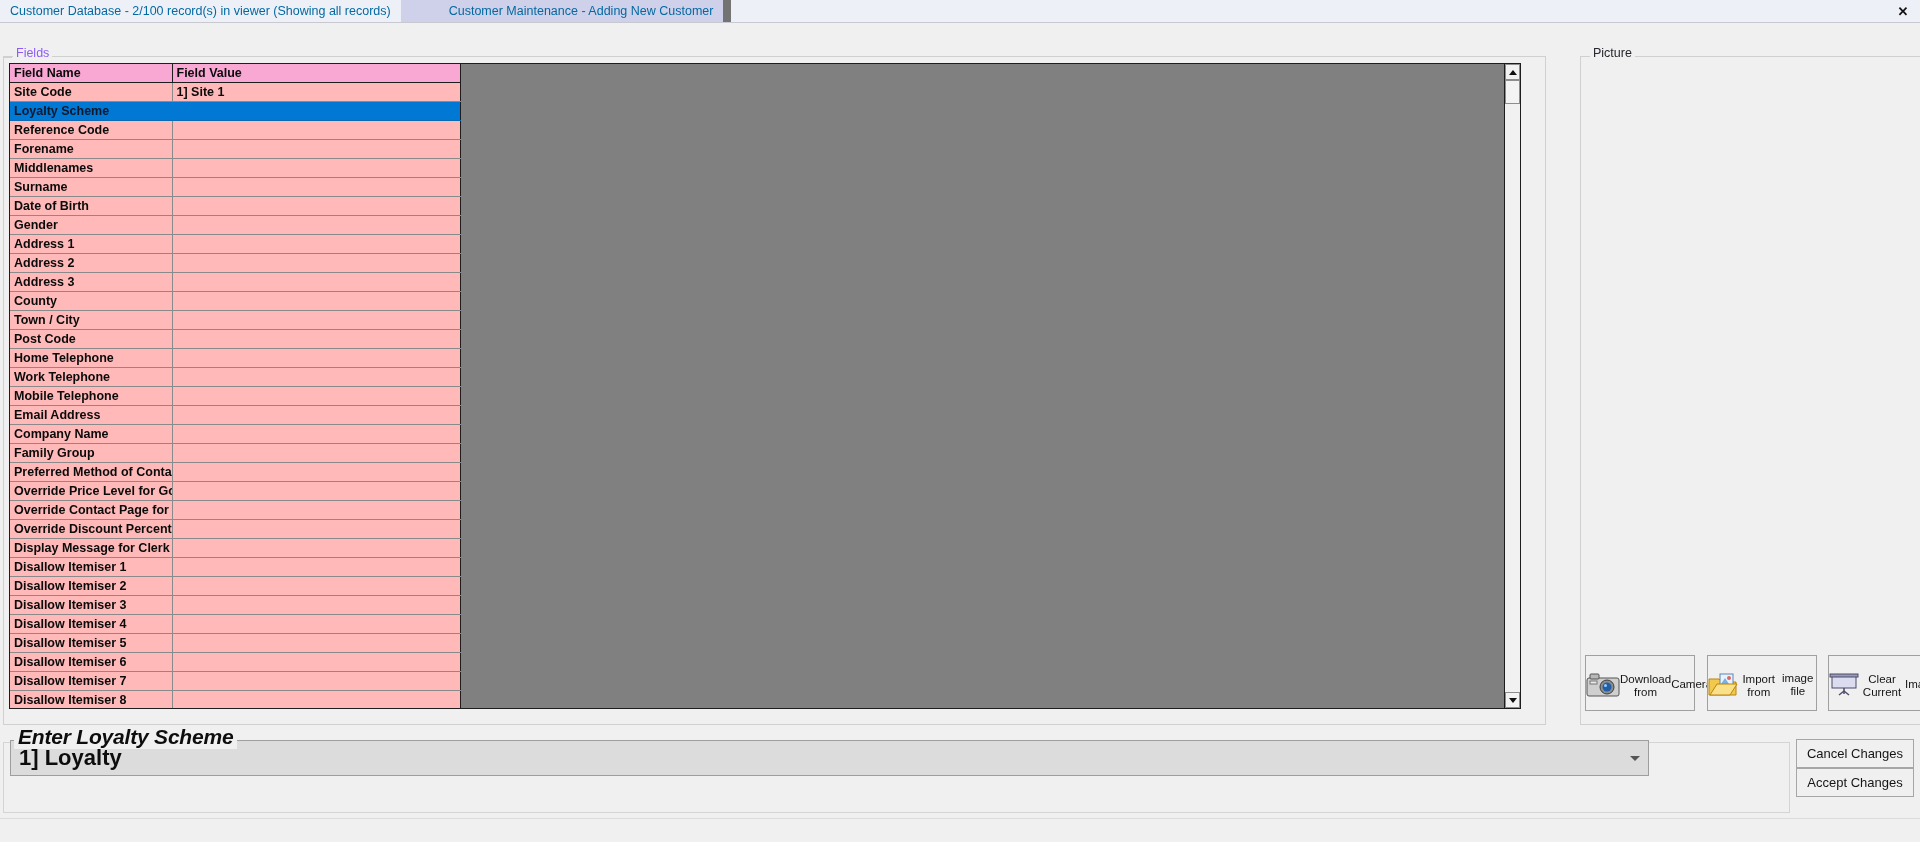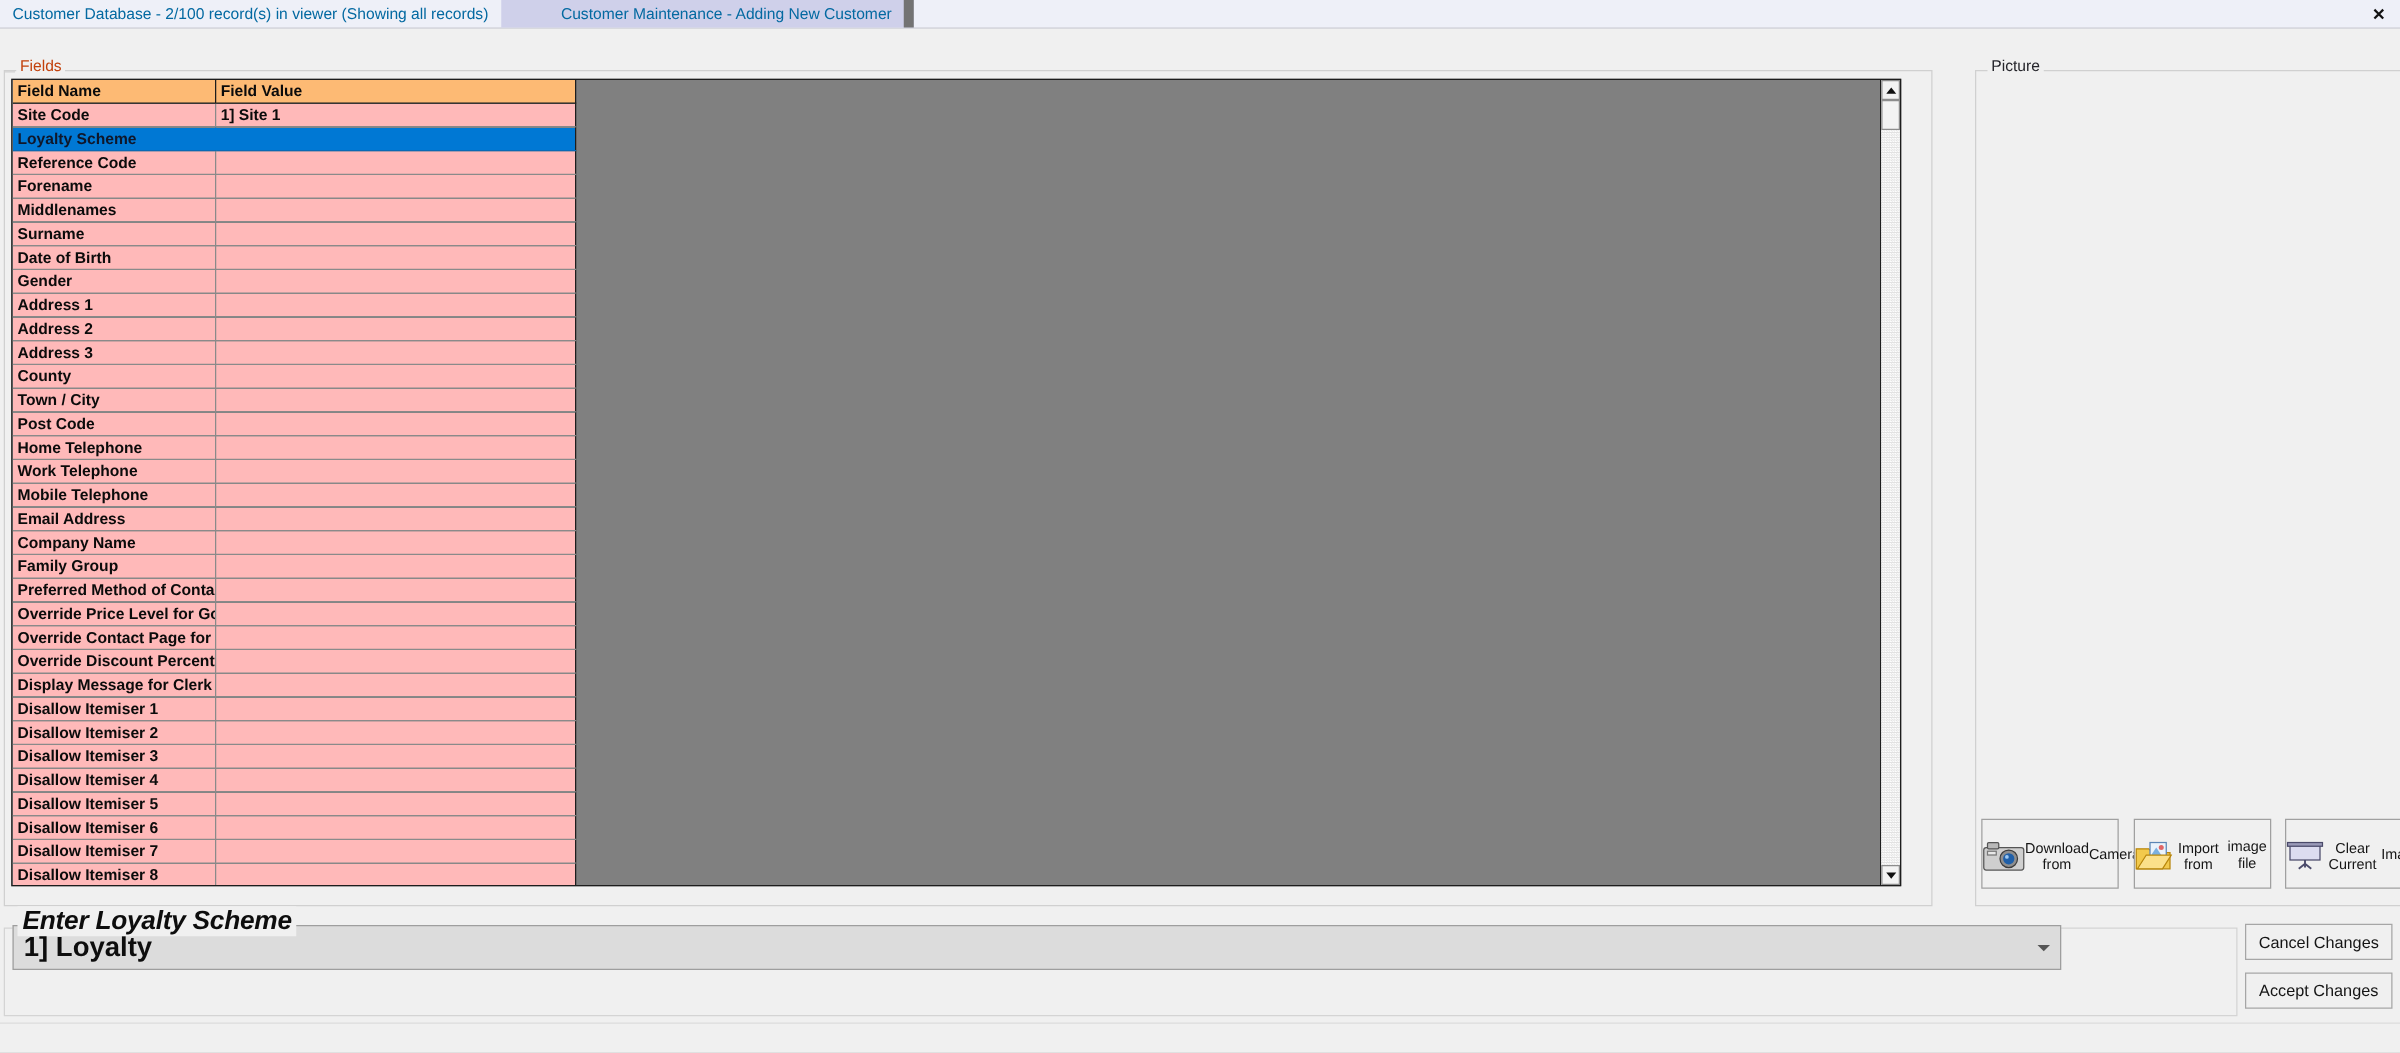--- a/index.html
+++ b/index.html
@@ -55,21 +55,21 @@
   
   #fields-group {
     position: absolute;
     left: 3px; top: 24px;
     width: 1543px; height: 678px;
   }
   #fields-legend {
     position: absolute;
     left: 10px; top: -1px;
     font-size: 12.5px;
-    color: #c2410c;
+    color: #8b5cf6;
     background: #f0f0f0;
     padding: 0 3px;
     z-index: 3;
   }
   #fields-frame {
     position: absolute;
     left: 0; top: 9px;
     width: 1543px; height: 669px;
     border: 1px solid #d0d0d0;
     border-top-color: #d0d0d0;
@@ -98,21 +98,21 @@
     background: #808080;
   }
   table.grid {
     border-collapse: collapse;
     width: 450px;
     table-layout: fixed;
   }
   table.grid col.c-name { width: 162px; }
   table.grid col.c-val  { width: 288px; }
   table.grid th {
-    background: #fdba74;
+    background: #f9a8d4;
     border-right: 1px solid #1d1d1d;
     border-bottom: 1px solid #1d1d1d;
     font-size: 12.5px;
     font-weight: bold;
     color: #0b0b0b;
     text-align: left;
     padding: 2px 0 2px 4px;
     height: 18px;
     overflow: hidden;
     white-space: nowrap;
@@ -295,21 +295,21 @@
   }
   .act-btn {
     width: 118px; height: 29px;
     background: #f0f0f0;
     border: 1px solid #a6a6a6;
     font-size: 13px;
     color: #151515;
     display: flex; align-items: center; justify-content: center;
     cursor: pointer;
   }
-  #accept-changes-button { margin-top: 10px; }
+  #accept-changes-button { }
 
   
   #status-strip {
     position: absolute;
     left: 0; bottom: 0;
     width: 1920px; height: 24px;
     background: #f0f0f0;
     border-top: 1px solid #dcdcdc;
   }
 </style>

